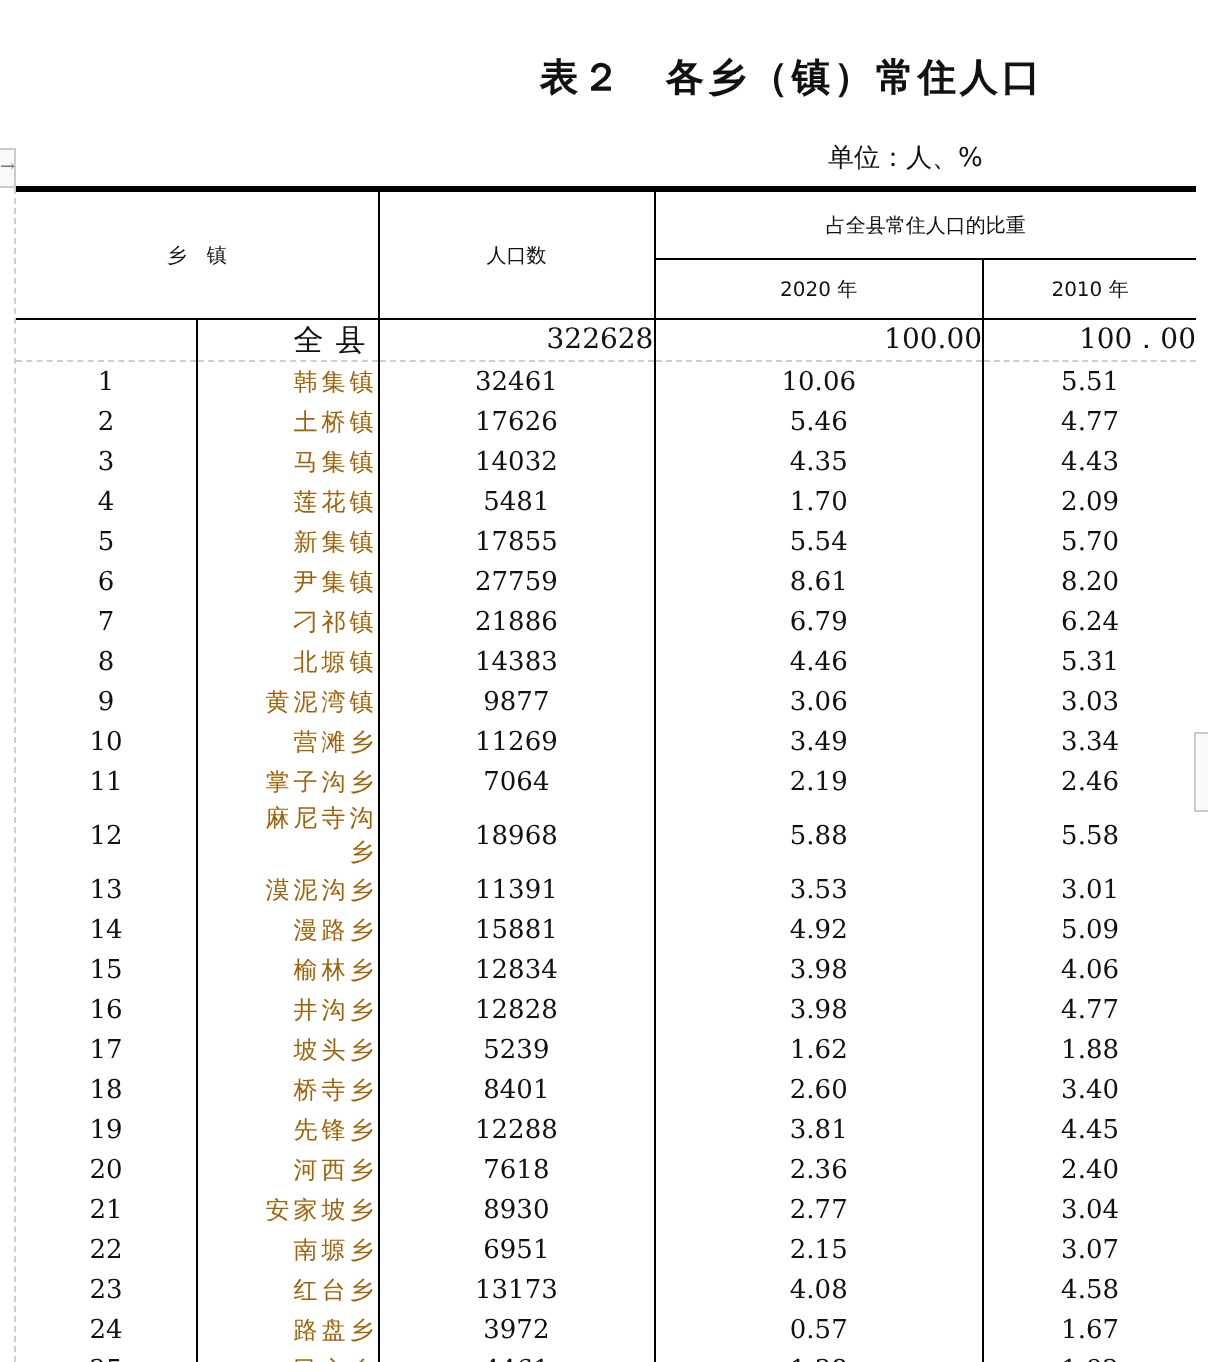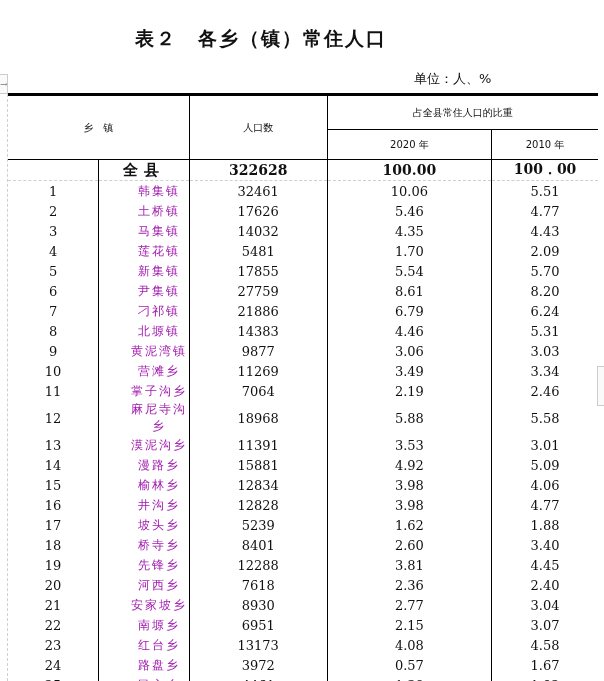--- a/index.html
+++ b/index.html
@@ -1,39 +1,39 @@
 <!DOCTYPE html>
 <html><head>
 <meta charset="utf-8">
 <style>
   html, body { margin: 0; padding: 0; background: #ffffff; }
   body { width: 604px; height: 681px; position: relative; overflow: hidden;
          font-family: "DejaVu Serif", "Liberation Serif", serif; color: #111; }
-  .title { position: absolute; top: 26px; left: 0; width: 522px; text-align: center;
+  .title { position: absolute; top: 26px; left: 0; width: 522px; text-align: right;
            font-size: 19px; font-weight: bold; letter-spacing: 2px; }
   .unit { position: absolute; top: 70px; left: 414px; font-size: 13px;
           font-family: "DejaVu Sans", sans-serif; }
   .marker { position: absolute; left: 0; top: 74px; width: 7px; height: 18px;
             border: 1px solid #ccc; border-left: none; font-size: 9px; color: #777;
             line-height: 18px; text-align: center; background: #fafafa; }
   .dash-left { position: absolute; left: 7px; top: 94px; height: 587px; border-left: 1px dashed #cfcfcf; }
   .right-tab { position: absolute; right: 0; top: 366px; width: 6px; height: 38px;
                border: 1px solid #ccc; border-right: none; background: #fafafa; }
   table { position: absolute; left: 8px; top: 93px; width: 590px; border-collapse: collapse;
           table-layout: fixed; }
   td, th { padding: 0; text-align: center; font-weight: normal; }
   .hdr th { font-family: "DejaVu Sans", sans-serif; font-size: 10px; }
   thead tr:first-child th { border-top: 3px solid #000; }
   .vb { border-right: 1px solid #000; }
   .bl { border-left: 1px solid #000; }
   .hb { border-bottom: 1px solid #000; }
-  .total td { height: 20px; font-weight: bold; font-size: 14px; border-bottom: 1px dashed #cfcfcf; }
+  .total td { height: 20px; font-weight: normal; font-size: 14px; border-bottom: 1px dashed #cfcfcf; text-align: right; }
   .total .name { font-size: 15px; letter-spacing: 6px; }
   .row td { height: 20px; font-size: 13px; }
-  .row .name { text-align: center; padding-left: 30px; letter-spacing: 2px; color: #a21caf;
+  .row .name { text-align: right; padding-left: 30px; letter-spacing: 2px; color: #a16207;
                font-family: "DejaVu Sans", sans-serif; font-size: 12px; }
   tbody tr:last-child td { border-bottom: 3px solid #000; }
 </style>
 </head>
 <body>
 
 <div class="title">表２　各乡（镇）常住人口</div>
 <div class="unit">单位：人、%</div>
 <div class="marker">→</div>
 <div class="dash-left"></div>

